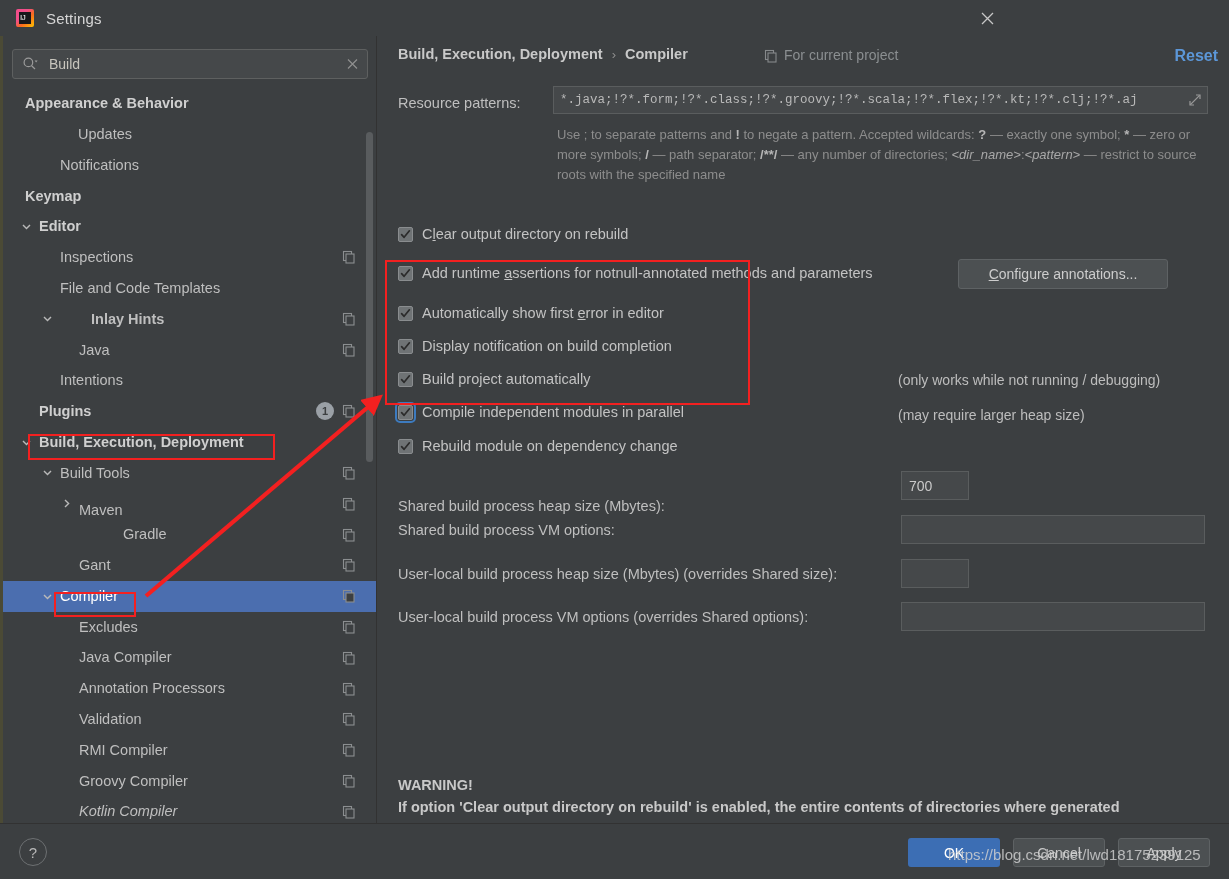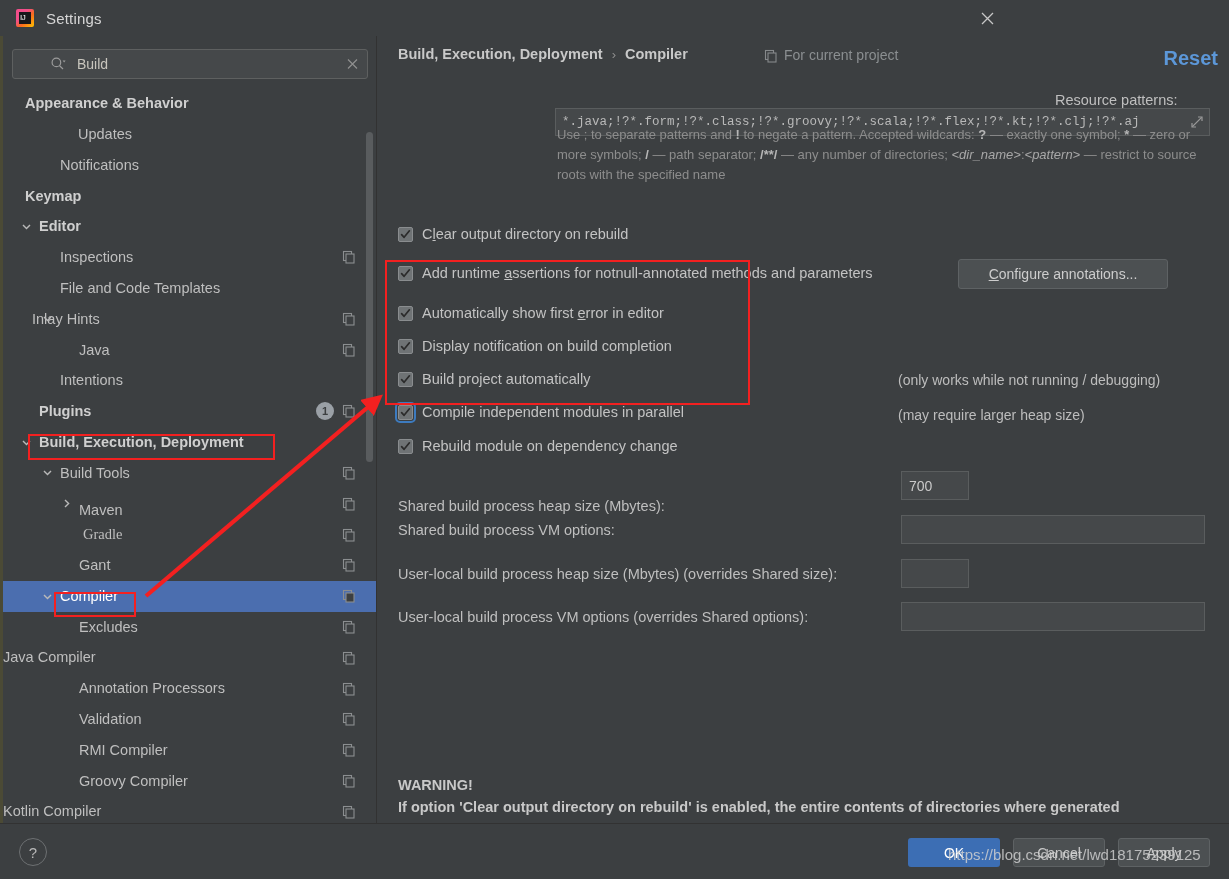--- a/index.html
+++ b/index.html
@@ -64,21 +64,20 @@
   .search-wrap {
     position: absolute; left: 9px; top: 13px; width: 356px; height: 30px;
   }
   .search-box {
     width: 356px; height: 30px;
     background: #45484a;
     border: 1px solid #5e6060;
     border-radius: 3px;
     display: flex; align-items: center;
     position: relative;
-    padding-left: 28px;
   }
   .search-icon { margin-left: 9px; display: flex; align-items: center; }
   .search-value {
     margin-left: 11px; font-size: 14px; color: #c8c5bd;
   }
   .search-clear {
     position: absolute; right: 8px; top: 50%; transform: translateY(-50%);
     cursor: pointer; line-height: 0;
   }
 
@@ -139,27 +138,27 @@
   .bc-part { font-weight: bold; color: #c9c9c9; }
   .bc-sep { margin: 0 9px; color: #8e8e8e; font-size: 13px; }
   .proj-scope {
     position: absolute; left: 387px; top: 11px;
     display: flex; align-items: flex-end;
     font-size: 14px; color: #8b8f91;
   }
   .proj-scope .pi { margin-right: 6px; line-height: 0; }
   .reset-link {
     position: absolute; right: 11px; top: 11px;
-    font-size: 20px; font-weight: bold; color: #5c97d8;
+    font-size: 16px; font-weight: bold; color: #5c97d8;
     cursor: pointer;
   }
 
   .row-res {
     position: absolute; left: 21px; top: 50px; width: 812px;
-    display: flex; align-items: flex-end; flex-direction: column;
+    display: flex; align-items: center;
   }
   .lbl-res { font-size: 14.5px; color: #bfbfbf; width: 155px; padding-top: 6px; }
   .res-input {
     position: relative;
     width: 655px; height: 28px;
     background: #45484a;
     border: 1px solid #5a5d5e;
     display: flex; align-items: center;
   }
   .res-value {
@@ -340,21 +339,21 @@
         </div>
         <div class="tree-row">
           <span class="tree-label" style="margin-left: 57px;">File and Code Templates</span>
         </div>
         <div class="tree-row">
           <span class="twisty" style="left: 37px;">
             <svg width="11" height="11" viewBox="0 0 11 11">
               <path d="M2 4 L5.5 7.6 L9 4" stroke="#b9b9b9" stroke-width="1.4" fill="none"></path>
             </svg>
           </span>
-          <span class="tree-label" style="margin-left: 29px;">Inlay Hints</span>
+          <span class="tree-label" style="margin-left: 88px; font-weight: bold;">Inlay Hints</span>
           <span class="copy-icon"><svg width="14" height="14" viewBox="0 0 14 14">
               <rect x="1.5" y="1.5" width="8" height="9" stroke="#8b8e90" stroke-width="1.1" fill="none"></rect>
               <rect x="4" y="4" width="8" height="9" stroke="#8b8e90" stroke-width="1.1" fill="#3c3f41"></rect>
             </svg></span>
         </div>
         <div class="tree-row">
           <span class="tree-label" style="margin-left: 76px;">Java</span>
           <span class="copy-icon"><svg width="14" height="14" viewBox="0 0 14 14">
               <rect x="1.5" y="1.5" width="8" height="9" stroke="#8b8e90" stroke-width="1.1" fill="none"></rect>
               <rect x="4" y="4" width="8" height="9" stroke="#8b8e90" stroke-width="1.1" fill="#3c3f41"></rect>
@@ -397,21 +396,21 @@
               <path d="M4 2 L7.6 5.5 L4 9" stroke="#b9b9b9" stroke-width="1.4" fill="none"></path>
             </svg>
           </span>
           <span class="tree-label" style="margin-left: 76px; margin-top: 13px;">Maven</span>
           <span class="copy-icon"><svg width="14" height="14" viewBox="0 0 14 14">
               <rect x="1.5" y="1.5" width="8" height="9" stroke="#8b8e90" stroke-width="1.1" fill="none"></rect>
               <rect x="4" y="4" width="8" height="9" stroke="#8b8e90" stroke-width="1.1" fill="#3c3f41"></rect>
             </svg></span>
         </div>
         <div class="tree-row">
-          <span class="tree-label" style="margin-left: 80px; font-family: Liberation Serif, serif;">Gradle</span>
+          <span class="tree-label" style="margin-left: 120px;">Gradle</span>
           <span class="copy-icon"><svg width="14" height="14" viewBox="0 0 14 14">
               <rect x="1.5" y="1.5" width="8" height="9" stroke="#8b8e90" stroke-width="1.1" fill="none"></rect>
               <rect x="4" y="4" width="8" height="9" stroke="#8b8e90" stroke-width="1.1" fill="#3c3f41"></rect>
             </svg></span>
         </div>
         <div class="tree-row">
           <span class="tree-label" style="margin-left: 76px;">Gant</span>
           <span class="copy-icon"><svg width="14" height="14" viewBox="0 0 14 14">
               <rect x="1.5" y="1.5" width="8" height="9" stroke="#8b8e90" stroke-width="1.1" fill="none"></rect>
               <rect x="4" y="4" width="8" height="9" stroke="#8b8e90" stroke-width="1.1" fill="#3c3f41"></rect>
@@ -430,21 +429,21 @@
             </svg></span>
         </div>
         <div class="tree-row">
           <span class="tree-label" style="margin-left: 76px;">Excludes</span>
           <span class="copy-icon"><svg width="14" height="14" viewBox="0 0 14 14">
               <rect x="1.5" y="1.5" width="8" height="9" stroke="#8b8e90" stroke-width="1.1" fill="none"></rect>
               <rect x="4" y="4" width="8" height="9" stroke="#8b8e90" stroke-width="1.1" fill="#3c3f41"></rect>
             </svg></span>
         </div>
         <div class="tree-row">
-          <span class="tree-label" style="">Java Compiler</span>
+          <span class="tree-label" style="margin-left: 76px;">Java Compiler</span>
           <span class="copy-icon"><svg width="14" height="14" viewBox="0 0 14 14">
               <rect x="1.5" y="1.5" width="8" height="9" stroke="#8b8e90" stroke-width="1.1" fill="none"></rect>
               <rect x="4" y="4" width="8" height="9" stroke="#8b8e90" stroke-width="1.1" fill="#3c3f41"></rect>
             </svg></span>
         </div>
         <div class="tree-row">
           <span class="tree-label" style="margin-left: 76px;">Annotation Processors</span>
           <span class="copy-icon"><svg width="14" height="14" viewBox="0 0 14 14">
               <rect x="1.5" y="1.5" width="8" height="9" stroke="#8b8e90" stroke-width="1.1" fill="none"></rect>
               <rect x="4" y="4" width="8" height="9" stroke="#8b8e90" stroke-width="1.1" fill="#3c3f41"></rect>
@@ -465,21 +464,21 @@
             </svg></span>
         </div>
         <div class="tree-row">
           <span class="tree-label" style="margin-left: 76px;">Groovy Compiler</span>
           <span class="copy-icon"><svg width="14" height="14" viewBox="0 0 14 14">
               <rect x="1.5" y="1.5" width="8" height="9" stroke="#8b8e90" stroke-width="1.1" fill="none"></rect>
               <rect x="4" y="4" width="8" height="9" stroke="#8b8e90" stroke-width="1.1" fill="#3c3f41"></rect>
             </svg></span>
         </div>
         <div class="tree-row">
-          <span class="tree-label" style="">Kotlin Compiler</span>
+          <span class="tree-label" style="margin-left: 76px; font-style: italic;">Kotlin Compiler</span>
           <span class="copy-icon"><svg width="14" height="14" viewBox="0 0 14 14">
               <rect x="1.5" y="1.5" width="8" height="9" stroke="#8b8e90" stroke-width="1.1" fill="none"></rect>
               <rect x="4" y="4" width="8" height="9" stroke="#8b8e90" stroke-width="1.1" fill="#3c3f41"></rect>
             </svg></span>
         </div>
       </div>
     <div class="sb-scrollbar"></div>
   </div>
 
   <div class="pane-divider"></div>

